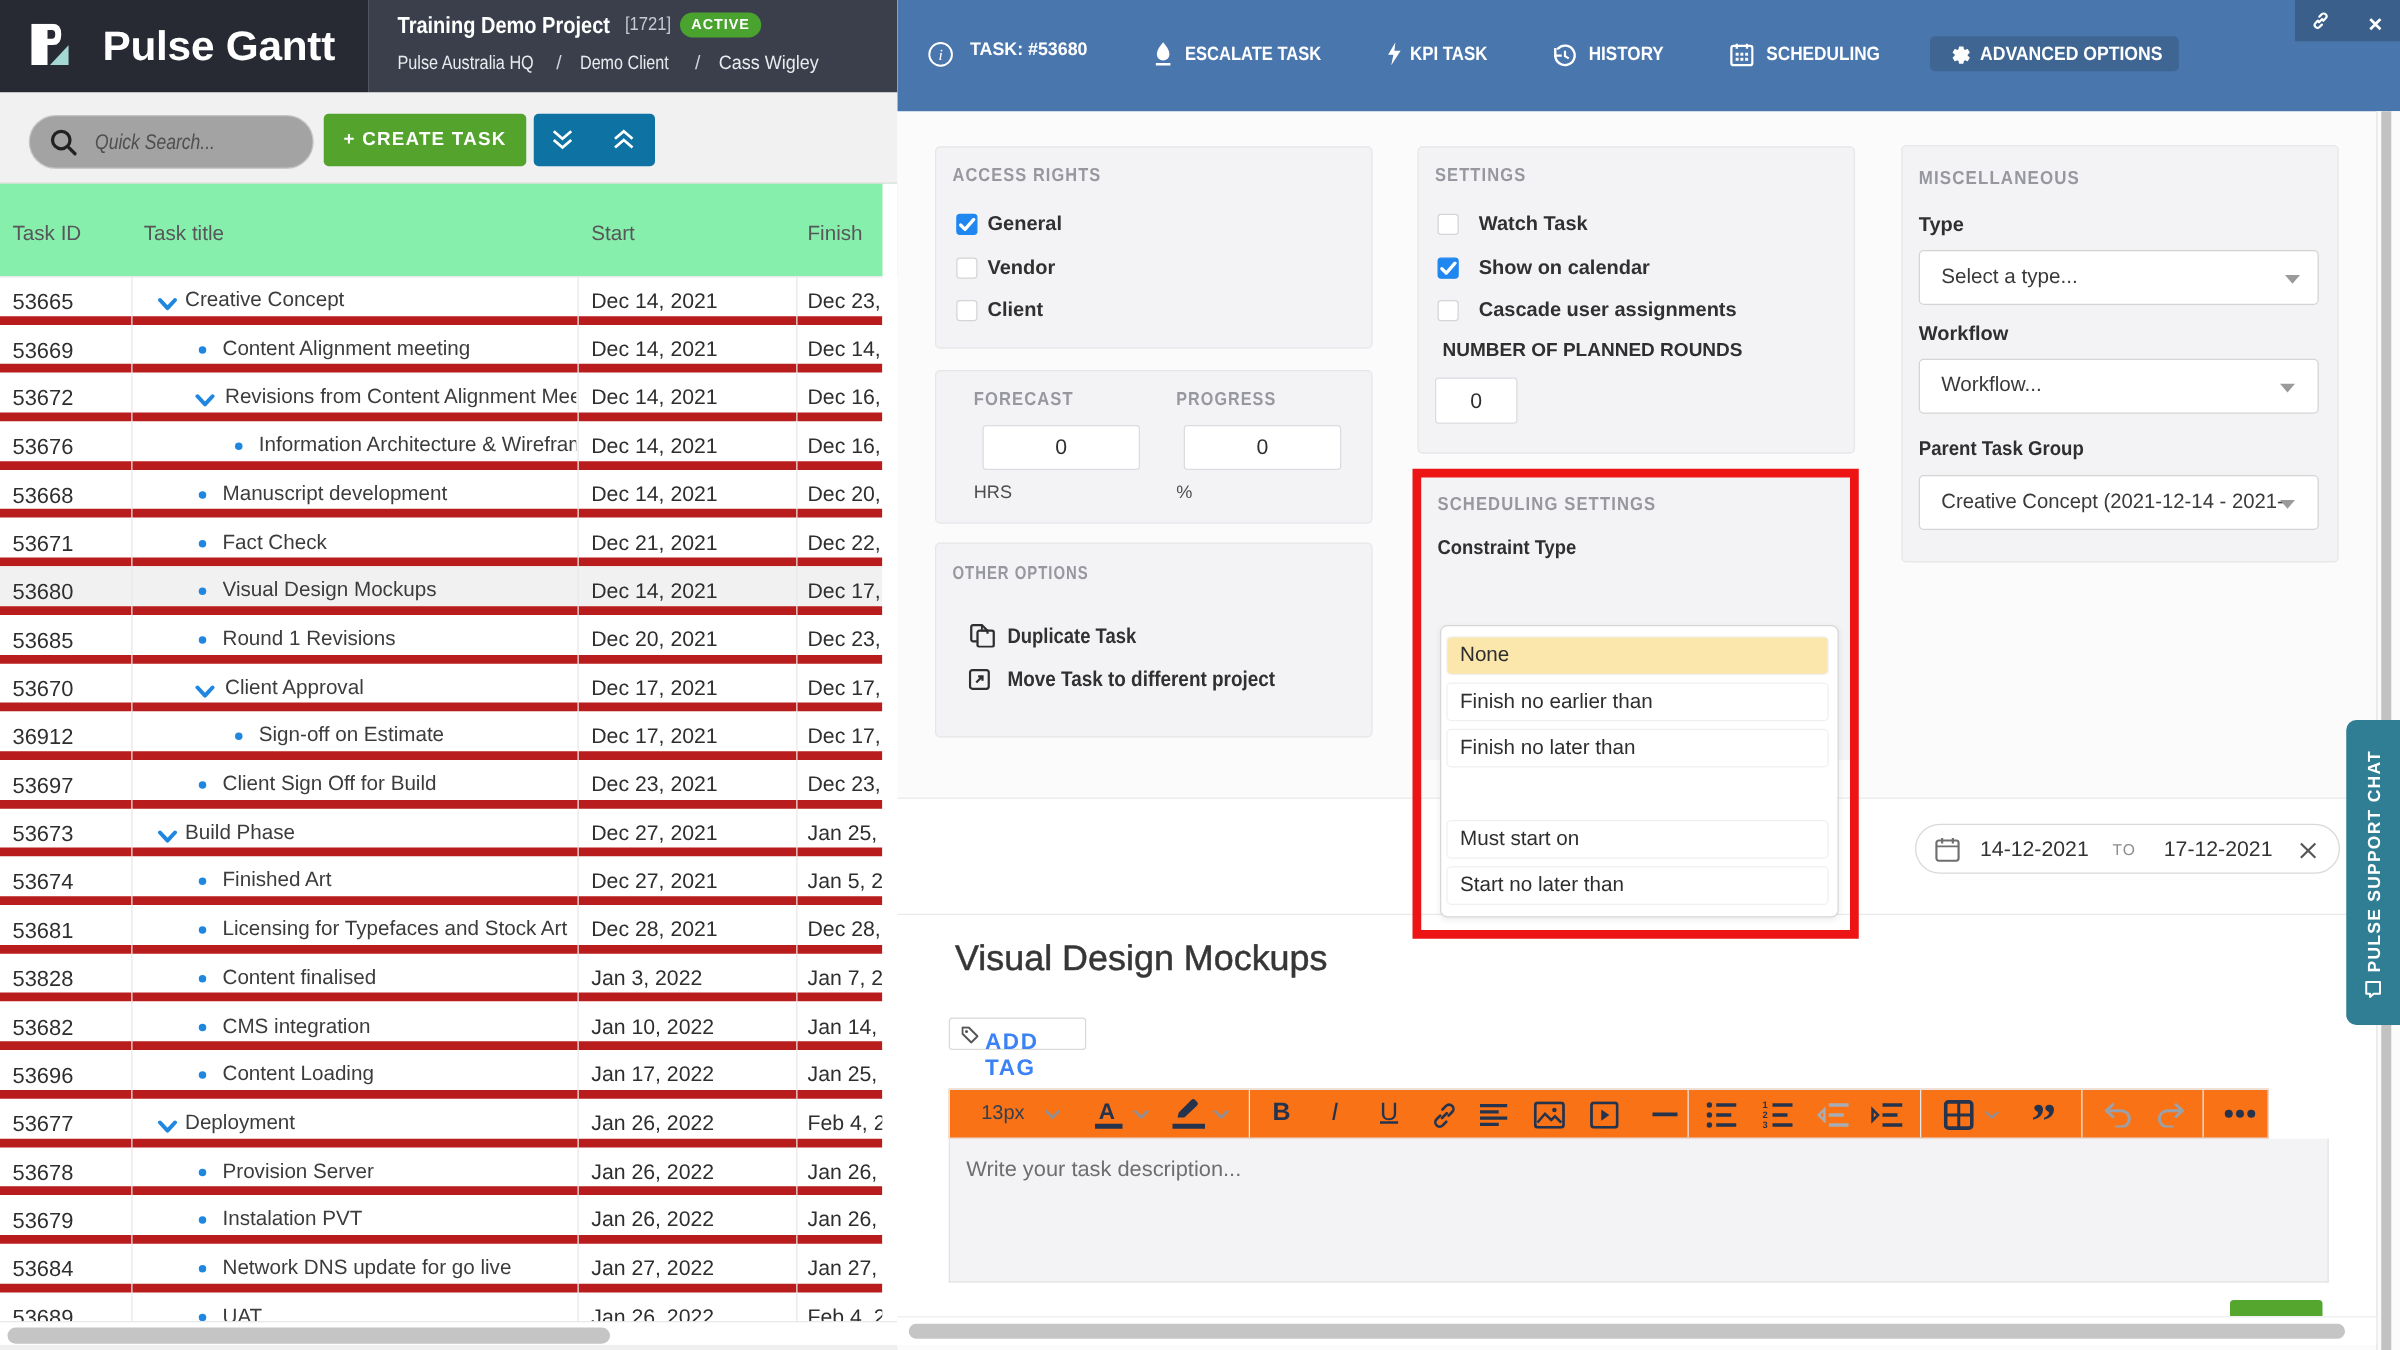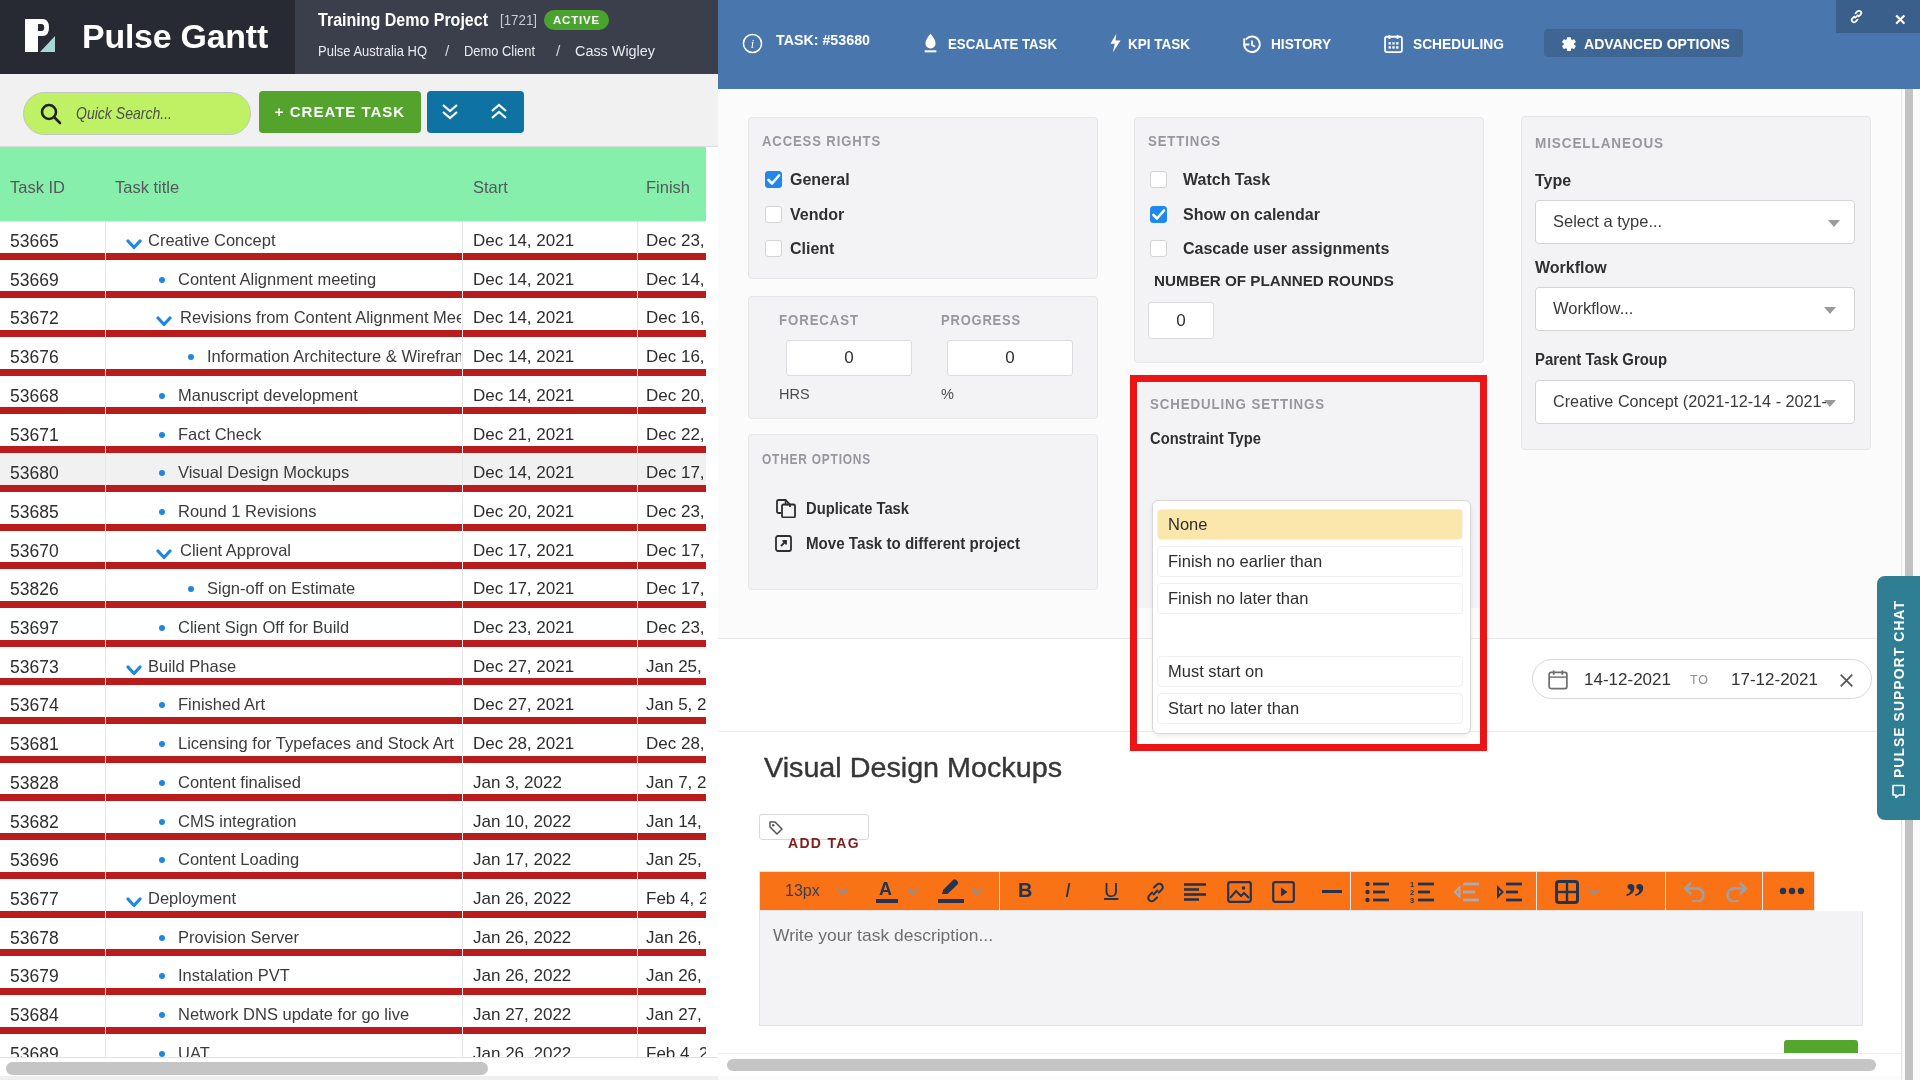--- a/index.html
+++ b/index.html
@@ -13,21 +13,21 @@
 .hdr-l { left:0; top:0; width:295px; height:74px; background:#272a33; }
 .hdr-r { left:295px; top:0; width:423px; height:74px; background:#3a3f4b; }
 .logo-txt { left:82px; top:18px; color:#fff; font-size:33px; font-weight:700; letter-spacing:-0.2px; }
 .proj-t { left:318px; top:9px; color:#fff; font-size:18.5px; font-weight:700; }
 .proj-num { left:500px; top:11px; color:#c6cad3; font-size:15px; }
 .pill-active { left:544px; top:10px; height:20px; width:65px; background:#4aa32f; border-radius:10px; color:#fff; font-size:11.5px; font-weight:700; letter-spacing:0.8px; text-align:center; line-height:20px; }
 .crumb { top:42px; color:#e9ebef; font-size:15.5px; }
 
 
 .ltb { left:0; top:74px; width:718px; height:73px; background:#f1f1f2; border-bottom:1px solid #dcdcdc; }
-.search { left:23px; top:92px; width:228px; height:43px; background:#bef264; border:1px solid #c4c4c4; border-radius:22px; }
+.search { left:23px; top:92px; width:228px; height:43px; background:#a3a3a3; border:1px solid #c4c4c4; border-radius:22px; }
 .search .ph { position:absolute; left:52px; top:11px; font-size:17px; font-style:italic; color:#4f4f4f; }
 .btn-create { left:259px; top:91px; width:162px; height:42px; background:#54a32d; border-radius:4px; color:#fff; font-weight:700; font-size:15px; letter-spacing:1px; text-align:center; line-height:42px; }
 .btn-blue { left:427px; top:91px; width:97px; height:42px; background:#0e72a2; border-radius:4px; }
 
 
 .th { top:147px; height:74px; background:#86efac; color:#57575a; font-size:16.5px; }
 .th span { position:absolute; top:31px; }
 .tblwrap { left:0; top:221px; width:706px; height:836px; overflow:hidden; }
 .vline { background:#e7e7e7; width:1px; }
 .trow { position:absolute; left:0; width:706px; height:38.7px; border-bottom:7px solid #b91c1c; font-size:16.5px; color:#2e2e2e; }
@@ -207,21 +207,21 @@
       <div class="trow" style="top:309.6px">
         <span class="tid">53670</span>
         <span class="chev" style="left:156px"><svg width="16" height="11" viewBox="0 0 16 11">
             <path d="M2 2 L8 8.5 L14 2" fill="none" stroke="#1f87e0" stroke-width="3.2" stroke-linecap="round" stroke-linejoin="round"></path>
           </svg></span>
         <span class="ttl" style="left:180px;width:281px">Client Approval</span>
         <span class="tstart">Dec 17, 2021</span>
         <span class="tfin">Dec 17, 2</span>
       </div>
       <div class="trow" style="top:348.3px">
-        <span class="tid">53826</span>
+        <span class="tid">36912</span>
         <span class="dot" style="left:188px"></span>
         <span class="ttl" style="left:207px;width:254px">Sign-off on Estimate</span>
         <span class="tstart">Dec 17, 2021</span>
         <span class="tfin">Dec 17, 2</span>
       </div>
       <div class="trow" style="top:387.0px">
         <span class="tid">53697</span>
         <span class="dot" style="left:159px"></span>
         <span class="ttl" style="left:178px;width:283px">Client Sign Off for Build</span>
         <span class="tstart">Dec 23, 2021</span>
@@ -465,21 +465,21 @@
         <path d="M1.5 1.5 L11.5 11.5 M11.5 1.5 L1.5 11.5" stroke="#555" stroke-width="1.5"></path>
       </svg>
   </div>
 
   <div class="abs vdm"><span class="fit" style="--tw: 298; transform: scaleX(1.0078);">Visual Design Mockups</span></div>
   <div class="abs addtag">
     <svg style="position:absolute;left:9px;top:6px" width="14" height="14" viewBox="0 0 14 14">
         <path d="M1 6 V1 H6 L13 8 L8 13 Z" fill="none" stroke="#555" stroke-width="1.5" stroke-linejoin="round"></path>
         <circle cx="4.2" cy="4.2" r="1.2" fill="#555"></circle>
       </svg>
-    <span style="position:absolute;left:28px;top:20px;font-size:14px;font-weight:700;letter-spacing:1.3px;color:#7f1d1d">ADD TAG</span>
+    <span style="position:absolute;left:28px;top:8px;font-size:18px;font-weight:700;letter-spacing:1.3px;color:#3b82f6">ADD TAG</span>
   </div>
 
   <div class="abs toolbar" id="tb">
     <span style="position:absolute;left:25px;top:10px;font-size:16px;color:#33404f">13px</span>
     <svg style="position:absolute;left:75px;top:15px" width="14" height="9" viewBox="0 0 14 9">
         <path d="M1.5 1.5 L7 7 L12.5 1.5" fill="none" stroke="#8a8f98" stroke-width="2"></path>
       </svg>
     <span style="position:absolute;left:119px;top:7px;font-size:18px;font-weight:700;color:#26334d">A</span>
     <span style="position:absolute;left:116px;top:27px;width:22px;height:3.5px;background:#26334d"></span>
     <svg style="position:absolute;left:146px;top:15px" width="14" height="9" viewBox="0 0 14 9">

